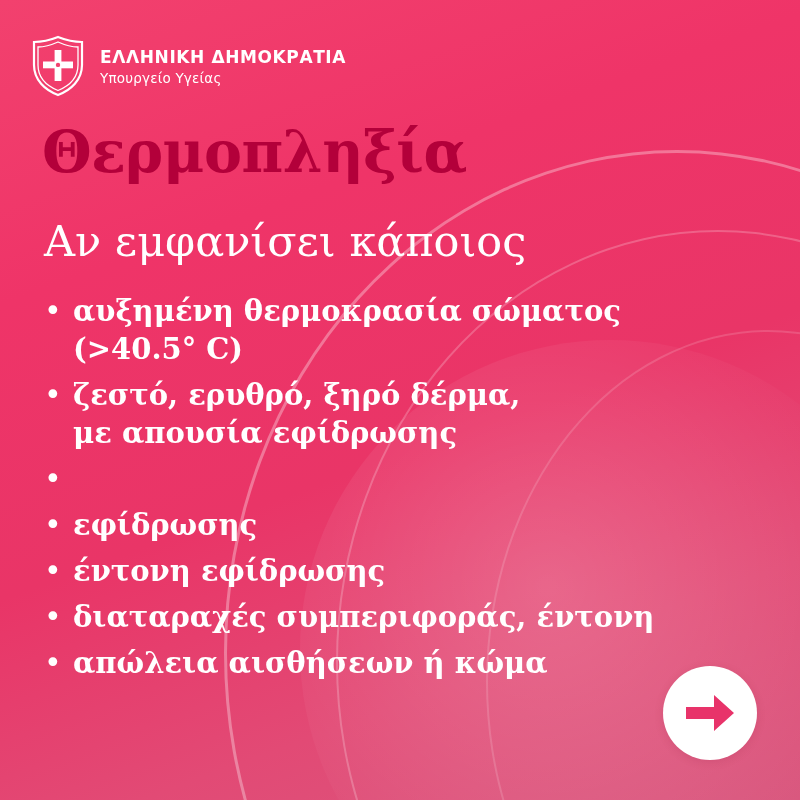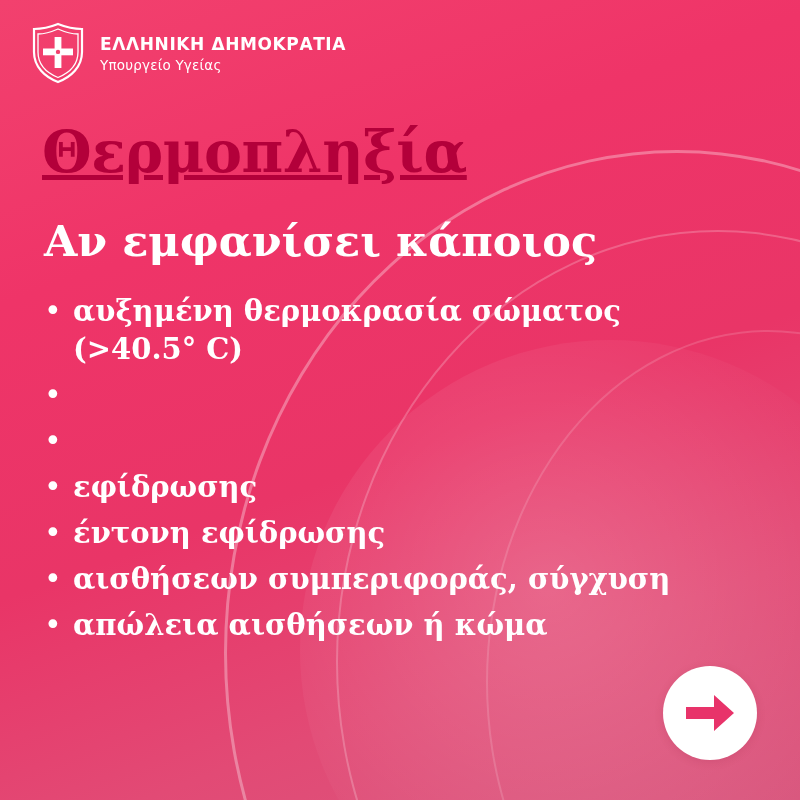--- a/index.html
+++ b/index.html
@@ -57,21 +57,21 @@
     width: 620px;
     height: 620px;
     border-radius: 50%;
     background: radial-gradient(circle at 40% 40%, rgba(255,255,255,0.18), rgba(255,255,255,0) 65%);
     pointer-events: none;
   }
 
   
   .header {
     position: absolute;
-    top: 22px;
+    top: 35px;
     left: 30px;
     display: flex;
     align-items: center;
     gap: 14px;
   }
   .emblem {
     width: 56px;
     height: 62px;
     flex: 0 0 auto;
   }
@@ -101,28 +101,27 @@
   .title {
     position: absolute;
     top: 122px;
     left: 42px;
     font-family: "DejaVu Serif", serif;
     font-weight: bold;
     font-size: 57px;
     letter-spacing: -0.5px;
     color: #b3003a;
     line-height: 1.05;
-    text-decoration: underline;
   }
   .subtitle {
     position: absolute;
     top: 218px;
     left: 44px;
     font-family: "DejaVu Serif", serif;
-    font-weight: bold;
+    font-weight: normal;
     font-size: 43px;
     color: #ffffff;
     line-height: 1.1;
   }
 
   
   .list {
     position: absolute;
     top: 292px;
     left: 44px;
@@ -200,35 +199,37 @@
   <div class="subtitle">Αν εμφανίσει κάποιος</div>
 
   <div class="list">
     <div class="item">
       <span class="bullet">•</span>
       <span class="item-text">αυξημένη θερμοκρασία σώματος
 (&gt;40.5° C)</span>
     </div>
     <div class="item">
       <span class="bullet">•</span>
+      <span class="item-text">ζεστό, ερυθρό, ξηρό δέρμα,
+ με απουσία εφίδρωσης</span>
     </div>
     <div class="item">
       <span class="bullet">•</span>
     </div>
     <div class="item">
       <span class="bullet">•</span>
       <span class="item-text">εφίδρωσης</span>
     </div>
     <div class="item">
       <span class="bullet">•</span>
       <span class="item-text">έντονη εφίδρωσης</span>
     </div>
     <div class="item">
       <span class="bullet">•</span>
-      <span class="item-text">αισθήσεων συμπεριφοράς, σύγχυση</span>
+      <span class="item-text">διαταραχές συμπεριφοράς, έντονη</span>
     </div>
     <div class="item">
       <span class="bullet">•</span>
       <span class="item-text">απώλεια αισθήσεων ή κώμα</span>
     </div>
   </div>
 
   <div class="next-btn">
     <span>
       <svg viewBox="0 0 52 42" width="52" height="42" aria-hidden="true">

